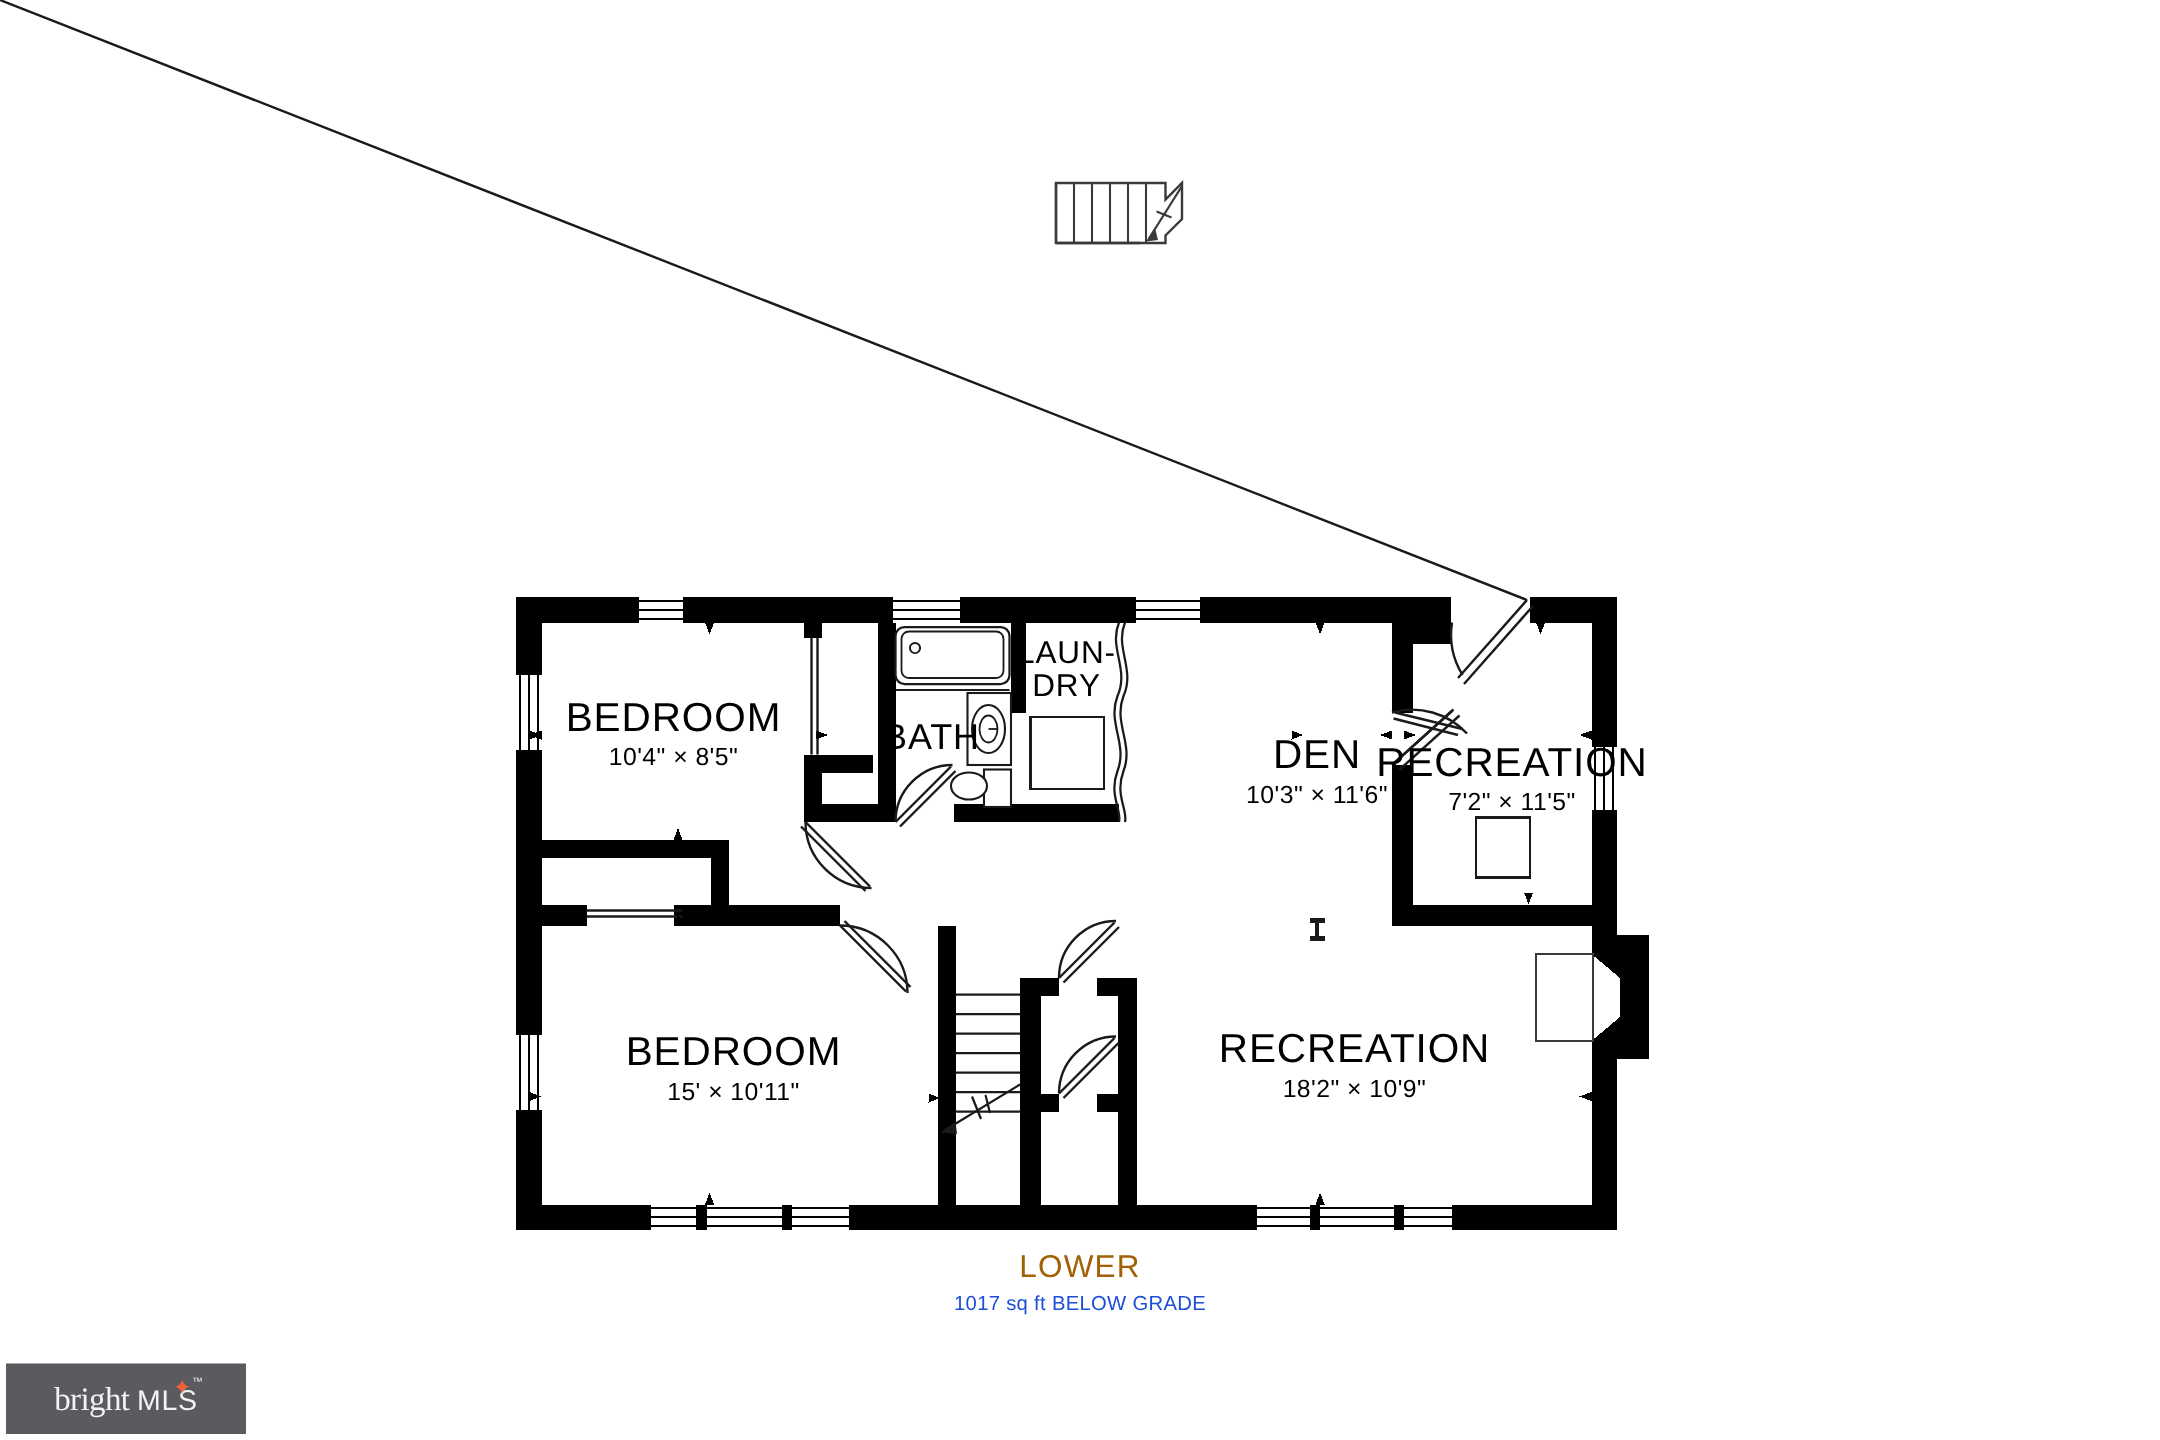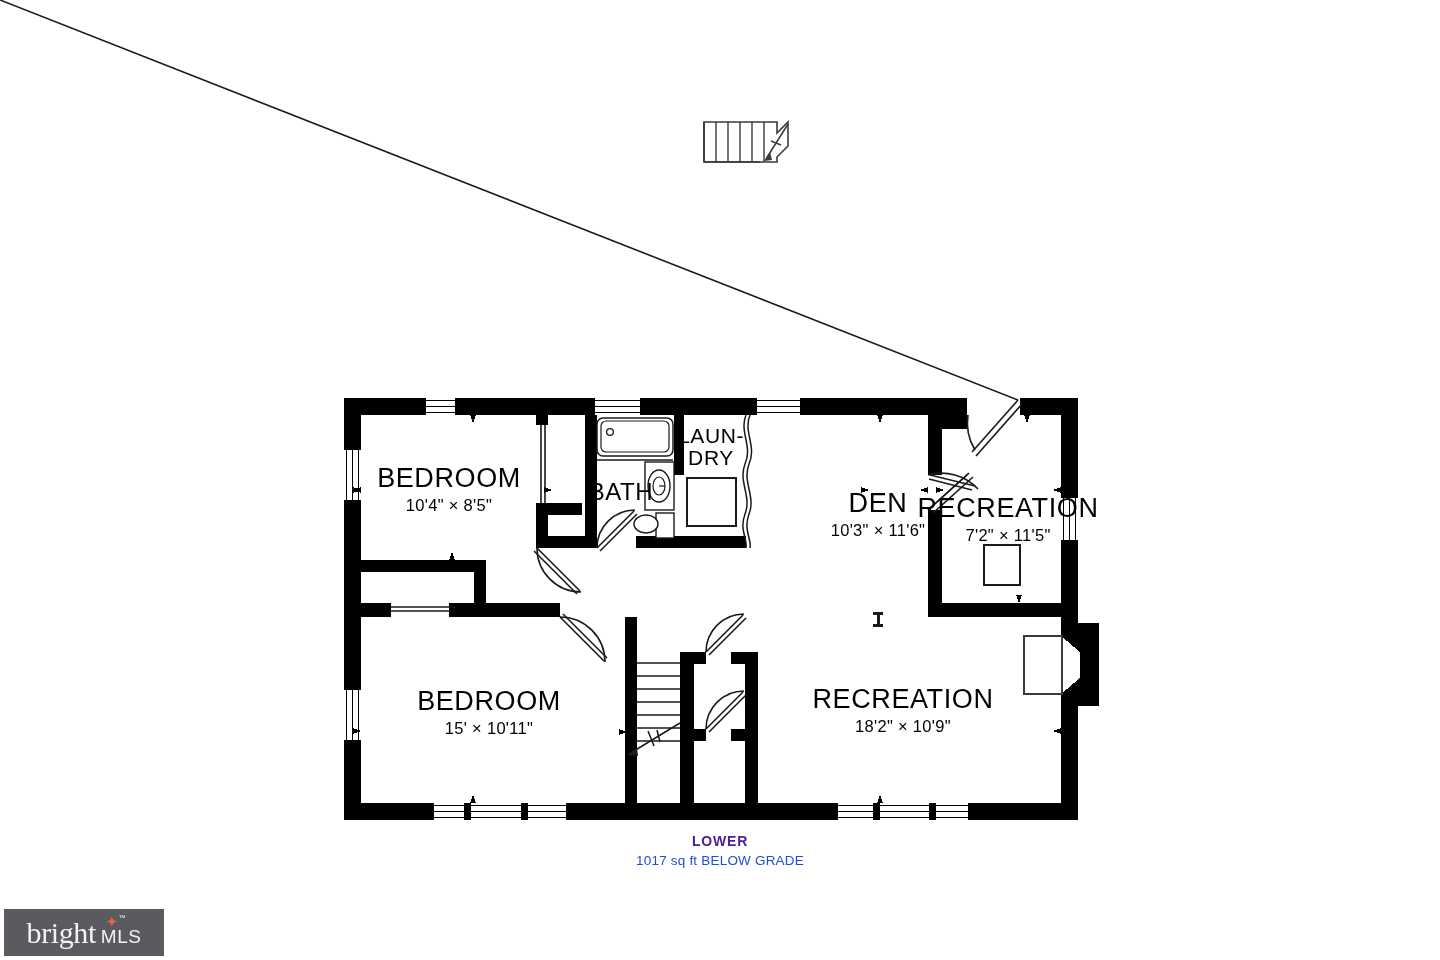--- a/index.html
+++ b/index.html
@@ -66,24 +66,24 @@
   #plan-caption {
     position: absolute;
     left: 720px;
     top: 833px;
     transform: translateX(-50%);
     text-align: center;
     white-space: nowrap;
   }
   #plan-caption .cap-title {
     display: block;
-    font-size: 14px;
+    font-size: 21px;
     letter-spacing: 0.8px;
-    font-weight: 700;
-    color: #4c1d95;
+    font-weight: 400;
+    color: #a16207;
   }
   #plan-caption .cap-sub {
     display: block;
     font-size: 13.5px;
     letter-spacing: 0.2px;
     margin-top: 4px;
     color: #1d4ed8;
   }
 
   
@@ -100,21 +100,21 @@
     user-select: none;
   }
   #watermark .wm-inner {
     position: relative;
     display: flex;
     align-items: baseline;
     line-height: 1;
   }
   #watermark .wm-bright {
     font-family: "Liberation Serif", serif;
-    font-size: 30px;
+    font-size: 22px;
     color: #f2f2f2;
     letter-spacing: -0.4px;
   }
   #watermark .wm-mls {
     font-family: "Liberation Sans", sans-serif;
     font-size: 19px;
     color: #f2f2f2;
     letter-spacing: 0.5px;
     margin-left: 5px;
   }

